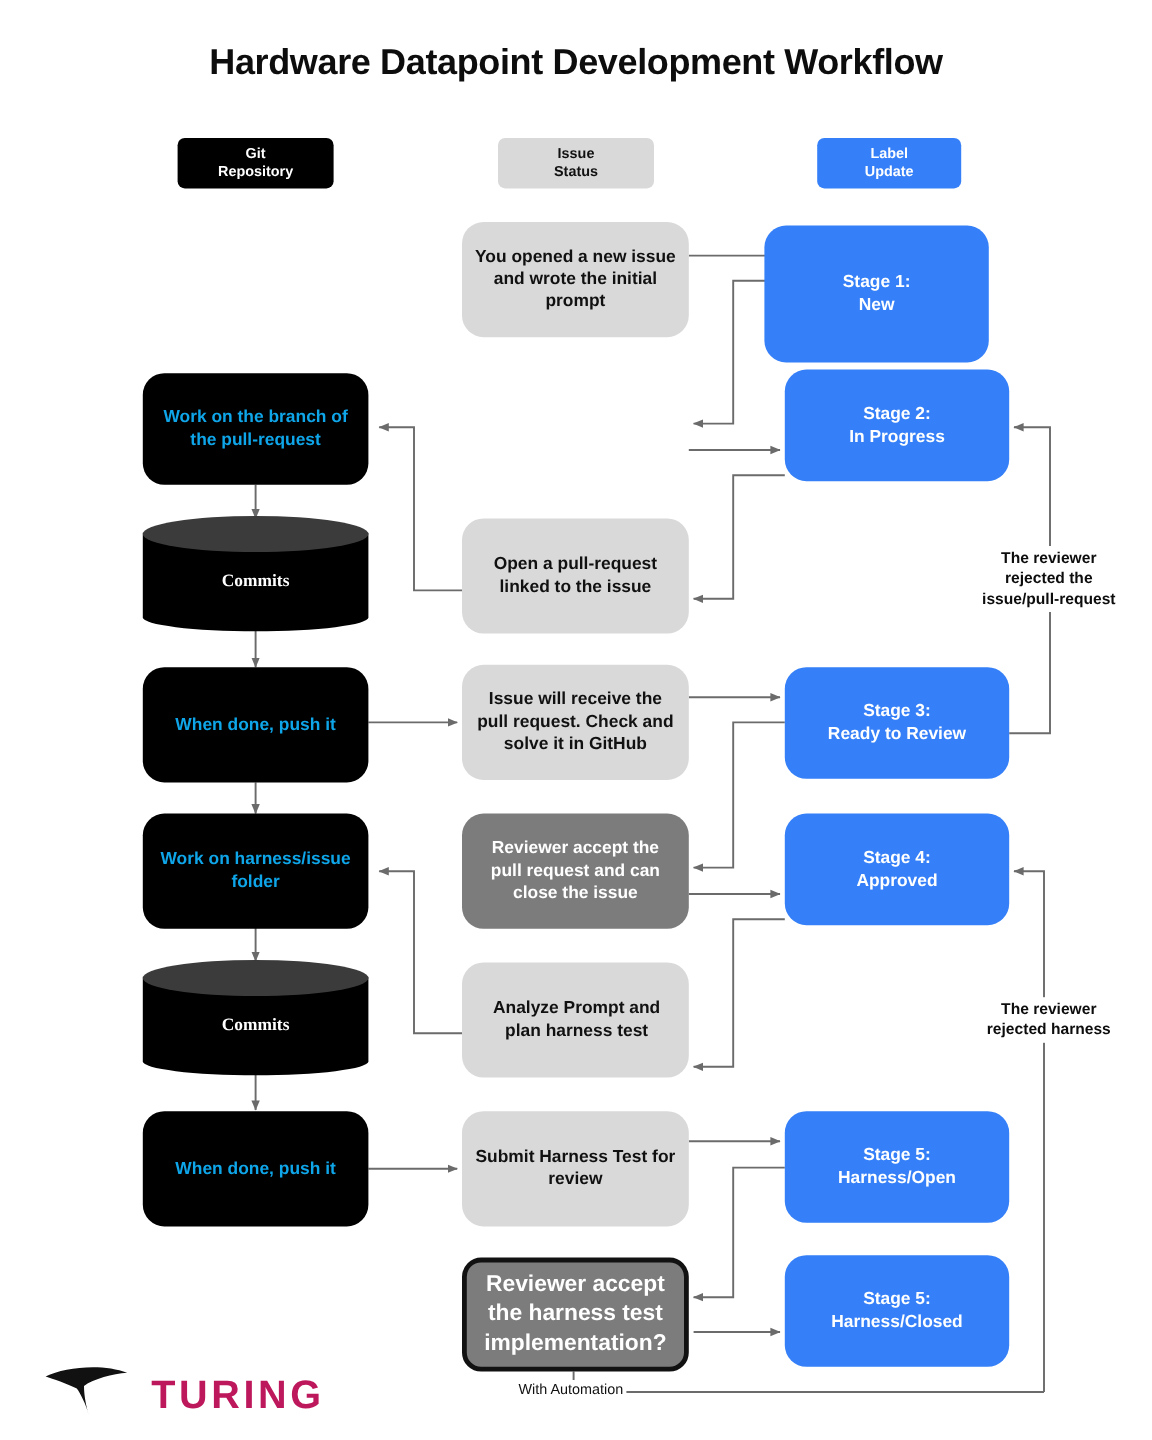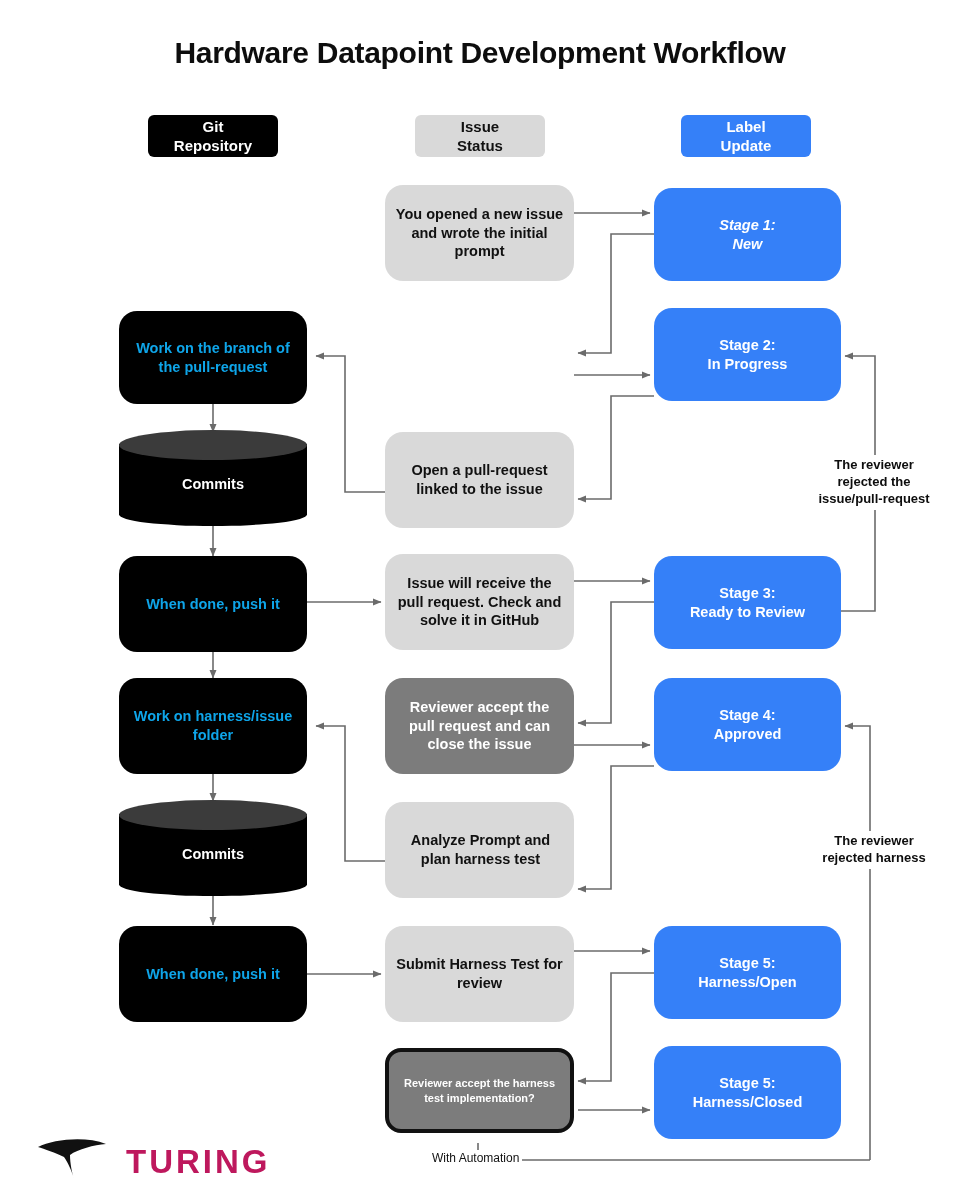--- a/index.html
+++ b/index.html
@@ -30,21 +30,21 @@
     display:flex;align-items:center;justify-content:center;
     text-align:center;
     box-sizing:border-box;
     line-height:1.28;
     padding:6px 10px;
   }
 
   
   .hdr{
     border-radius:6px;
-    font-size:15px;font-weight:bold;
+    font-size:12px;font-weight:bold;
     height:42px;
   }
   .hdr-black{background:#000000;color:#ffffff;}
   .hdr-gray{background:#d9d9d9;color:#111111;}
   .hdr-blue{background:#3580f8;color:#ffffff;}
 
   
   .box{border-radius:18px;font-size:14.5px;font-weight:bold;}
   .box-black{background:#000000;color:#0ea5e9;}
   .box-gray{background:#d9d9d9;color:#111111;}
@@ -60,20 +60,21 @@
   }
   .cyl .top{
     position:absolute;left:0;right:0;top:0;height:30px;
     background:#3b3b3b;border-radius:50%;
   }
   .cyl .label{
     position:absolute;left:0;right:0;top:0;bottom:0;
     display:flex;align-items:center;justify-content:center;
     color:#ffffff;font-size:14.5px;font-weight:bold;
     padding-top:12px;
+    font-family:Liberation Serif, serif;
   }
 
   
   .ann{
     position:absolute;text-align:center;
     font-size:13px;font-weight:bold;color:#0d0d0d;
     line-height:1.3;
     background:#ffffff;
     padding:2px 4px;
   }
@@ -156,21 +157,21 @@
     </span>
   </div>
 
   <div class="node hdr hdr-gray" style="left:415px;top:115px;width:130px;">
     <span>
       <span>Issue</span><br>
       <span>Status</span>
     </span>
   </div>
 
-  <div class="node hdr hdr-blue" style="left:681px;top:115px;width:130px;align-items:center;">
+  <div class="node hdr hdr-blue" style="left:681px;top:115px;width:120px;align-items:center;">
     <span>
       <span>Label</span><br>
       <span>Update</span>
     </span>
   </div>
 
   <div class="node box box-black" style="left:119px;top:311px;width:188px;height:93px;">
     <span>Work on the branch of the pull-request</span>
   </div>
 
@@ -216,25 +217,25 @@
   </div>
 
   <div class="node box box-gray" style="left:385px;top:802px;width:189px;height:96px;padding-left:12px;">
     <span>Analyze Prompt and plan harness test</span>
   </div>
 
   <div class="node box box-gray" style="left:385px;top:926px;width:189px;height:96px;">
     <span>Submit Harness Test for review</span>
   </div>
 
-  <div class="node box-decision" style="left:385px;top:1048px;width:189px;height:85px;display:flex;align-items:center;justify-content:center;text-align:center;font-size:11px;font-weight:bold;box-sizing:border-box;padding:6px 10px;line-height:1.28;">
+  <div class="node box-decision" style="left:385px;top:1048px;width:189px;height:95px;display:flex;align-items:center;justify-content:center;text-align:center;font-size:19px;font-weight:bold;box-sizing:border-box;padding:6px 10px;line-height:1.28;">
     <span>Reviewer accept the harness test implementation?</span>
   </div>
 
-  <div class="node box box-blue" style="left:654px;top:188px;width:187px;height:93px;font-style:italic;">
+  <div class="node box box-blue" style="left:637px;top:188px;width:187px;height:114px;">
     <span>
       <span>Stage 1:</span><br>
       <span>New</span>
     </span>
   </div>
 
   <div class="node box box-blue" style="left:654px;top:308px;width:187px;height:93px;">
     <span>
       <span>Stage 2:</span><br>
       <span>In Progress</span>

